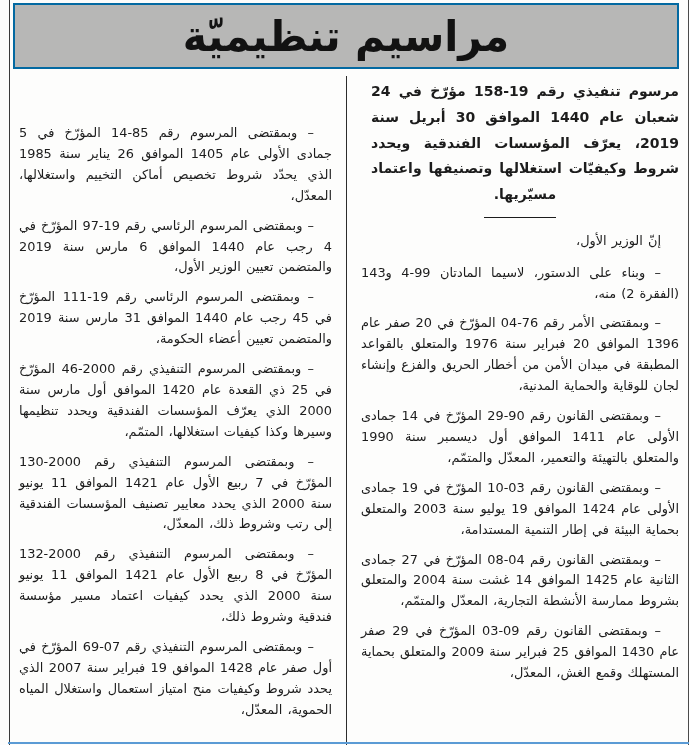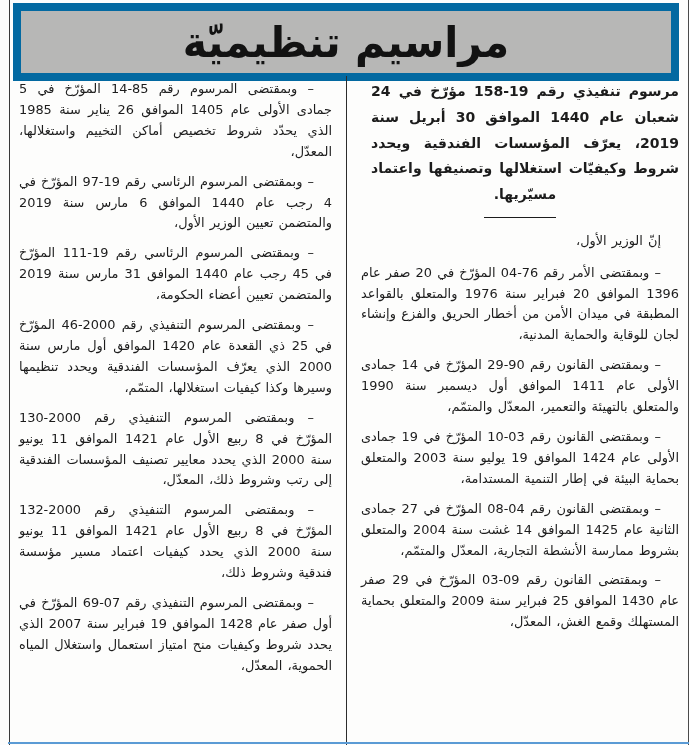--- a/index.html
+++ b/index.html
@@ -15,36 +15,36 @@
     position: absolute; left: 9px; top: 0; bottom: 0; width: 1px;
     background: #3a3a3a;
   }
   .edge-line-right {
     position: absolute; right: 0; top: 0; bottom: 0; width: 1px;
     background: #4a4a4a;
   }
   .banner {
     position: absolute; left: 13px; right: 10px; top: 3px; height: 62px;
     background: #b7b7b6;
-    border: 8px solid #0369a1;
+    border: 2px solid #0369a1;
     display: flex; align-items: center; justify-content: center;
   }
   .banner-title {
     font-size: 41px; font-weight: bold; color: #121212;
     letter-spacing: 1px;
     transform: scaleY(1.04);
   }
   .cols {
     position: absolute; top: 76px; bottom: 0; left: 11px; right: 4px;
     display: flex; direction: rtl;
     align-items: stretch;
   }
   .col { box-sizing: border-box; }
   .col-right { width: 338px; padding: 3px 6px 0 14px; }
-  .col-left  { flex: 1;      padding: 3px 14px 0 8px; }
+  .col-left  { flex: 1;      padding: 3px 14px 0 8px; margin-top: 44px; }
   .col-divider { width: 1px; background: #2c2c2c; }
   p.para {
     margin: 0 0 9px 0;
     font-size: 12.9px;
     line-height: 1.62;
     text-align: justify;
     text-indent: 18px;
     word-spacing: 1px;
   }
   p.decree-title {
@@ -79,35 +79,36 @@
   <div class="banner">
     <span class="banner-title">مراسيم تنظيميّة</span>
   </div>
 
   <div class="cols">
 
     <div class="col col-right">
       <p class="decree-title">مرسوم تنفيذي رقم 19-158 مؤرّخ في 24 شعبان عام 1440 الموافق 30 أبريل سنة 2019، يعرّف المؤسسات الفندقية ويحدد شروط وكيفيّات استغلالها وتصنيفها واعتماد مسيّريها.</p>
       <div class="title-sep"></div>
       <p class="para intro">إنّ الوزير الأول،</p>
+      <p class="para">– وبناء على الدستور، لاسيما المادتان 99-4 و143 (الفقرة 2) منه،</p>
       <p class="para">– وبمقتضى الأمر رقم 76-04 المؤرّخ في 20 صفر عام 1396 الموافق 20 فبراير سنة 1976 والمتعلق بالقواعد المطبقة في ميدان الأمن من أخطار الحريق والفزع وإنشاء لجان للوقاية والحماية المدنية،</p>
       <p class="para">– وبمقتضى القانون رقم 90-29 المؤرّخ في 14 جمادى الأولى عام 1411 الموافق أول ديسمبر سنة 1990 والمتعلق بالتهيئة والتعمير، المعدّل والمتمّم،</p>
       <p class="para">– وبمقتضى القانون رقم 03-10 المؤرّخ في 19 جمادى الأولى عام 1424 الموافق 19 يوليو سنة 2003 والمتعلق بحماية البيئة في إطار التنمية المستدامة،</p>
       <p class="para">– وبمقتضى القانون رقم 04-08 المؤرّخ في 27 جمادى الثانية عام 1425 الموافق 14 غشت سنة 2004 والمتعلق بشروط ممارسة الأنشطة التجارية، المعدّل والمتمّم،</p>
       <p class="para">– وبمقتضى القانون رقم 09-03 المؤرّخ في 29 صفر عام 1430 الموافق 25 فبراير سنة 2009 والمتعلق بحماية المستهلك وقمع الغش، المعدّل،</p>
     </div>
 
     <div class="col-divider"></div>
 
     <div class="col col-left">
       <p class="para">– وبمقتضى المرسوم رقم 85-14 المؤرّخ في 5 جمادى الأولى عام 1405 الموافق 26 يناير سنة 1985 الذي يحدّد شروط تخصيص أماكن التخييم واستغلالها، المعدّل،</p>
       <p class="para">– وبمقتضى المرسوم الرئاسي رقم 19-97 المؤرّخ في 4 رجب عام 1440 الموافق 6 مارس سنة 2019 والمتضمن تعيين الوزير الأول،</p>
       <p class="para">– وبمقتضى المرسوم الرئاسي رقم 19-111 المؤرّخ في 45 رجب عام 1440 الموافق 31 مارس سنة 2019 والمتضمن تعيين أعضاء الحكومة،</p>
       <p class="para">– وبمقتضى المرسوم التنفيذي رقم 2000-46 المؤرّخ في 25 ذي القعدة عام 1420 الموافق أول مارس سنة 2000 الذي يعرّف المؤسسات الفندقية ويحدد تنظيمها وسيرها وكذا كيفيات استغلالها، المتمّم،</p>
-      <p class="para">– وبمقتضى المرسوم التنفيذي رقم 2000-130 المؤرّخ في 8 ربيع الأول عام 1421 الموافق 11 يونيو سنة 2000 الذي يحدد معايير تصنيف المؤسسات الفندقية إلى رتب وشروط ذلك، المعدّل،</p>
+      <p class="para">– وبمقتضى المرسوم التنفيذي رقم 2000-130 المؤرّخ في 7 ربيع الأول عام 1421 الموافق 11 يونيو سنة 2000 الذي يحدد معايير تصنيف المؤسسات الفندقية إلى رتب وشروط ذلك، المعدّل،</p>
       <p class="para">– وبمقتضى المرسوم التنفيذي رقم 2000-132 المؤرّخ في 8 ربيع الأول عام 1421 الموافق 11 يونيو سنة 2000 الذي يحدد كيفيات اعتماد مسير مؤسسة فندقية وشروط ذلك،</p>
       <p class="para">– وبمقتضى المرسوم التنفيذي رقم 07-69 المؤرّخ في أول صفر عام 1428 الموافق 19 فبراير سنة 2007 الذي يحدد شروط وكيفيات منح امتياز استعمال واستغلال المياه الحموية، المعدّل،</p>
 
     </div>
 
   </div>
 
   <div class="bottom-line"></div>
 
 </div>

